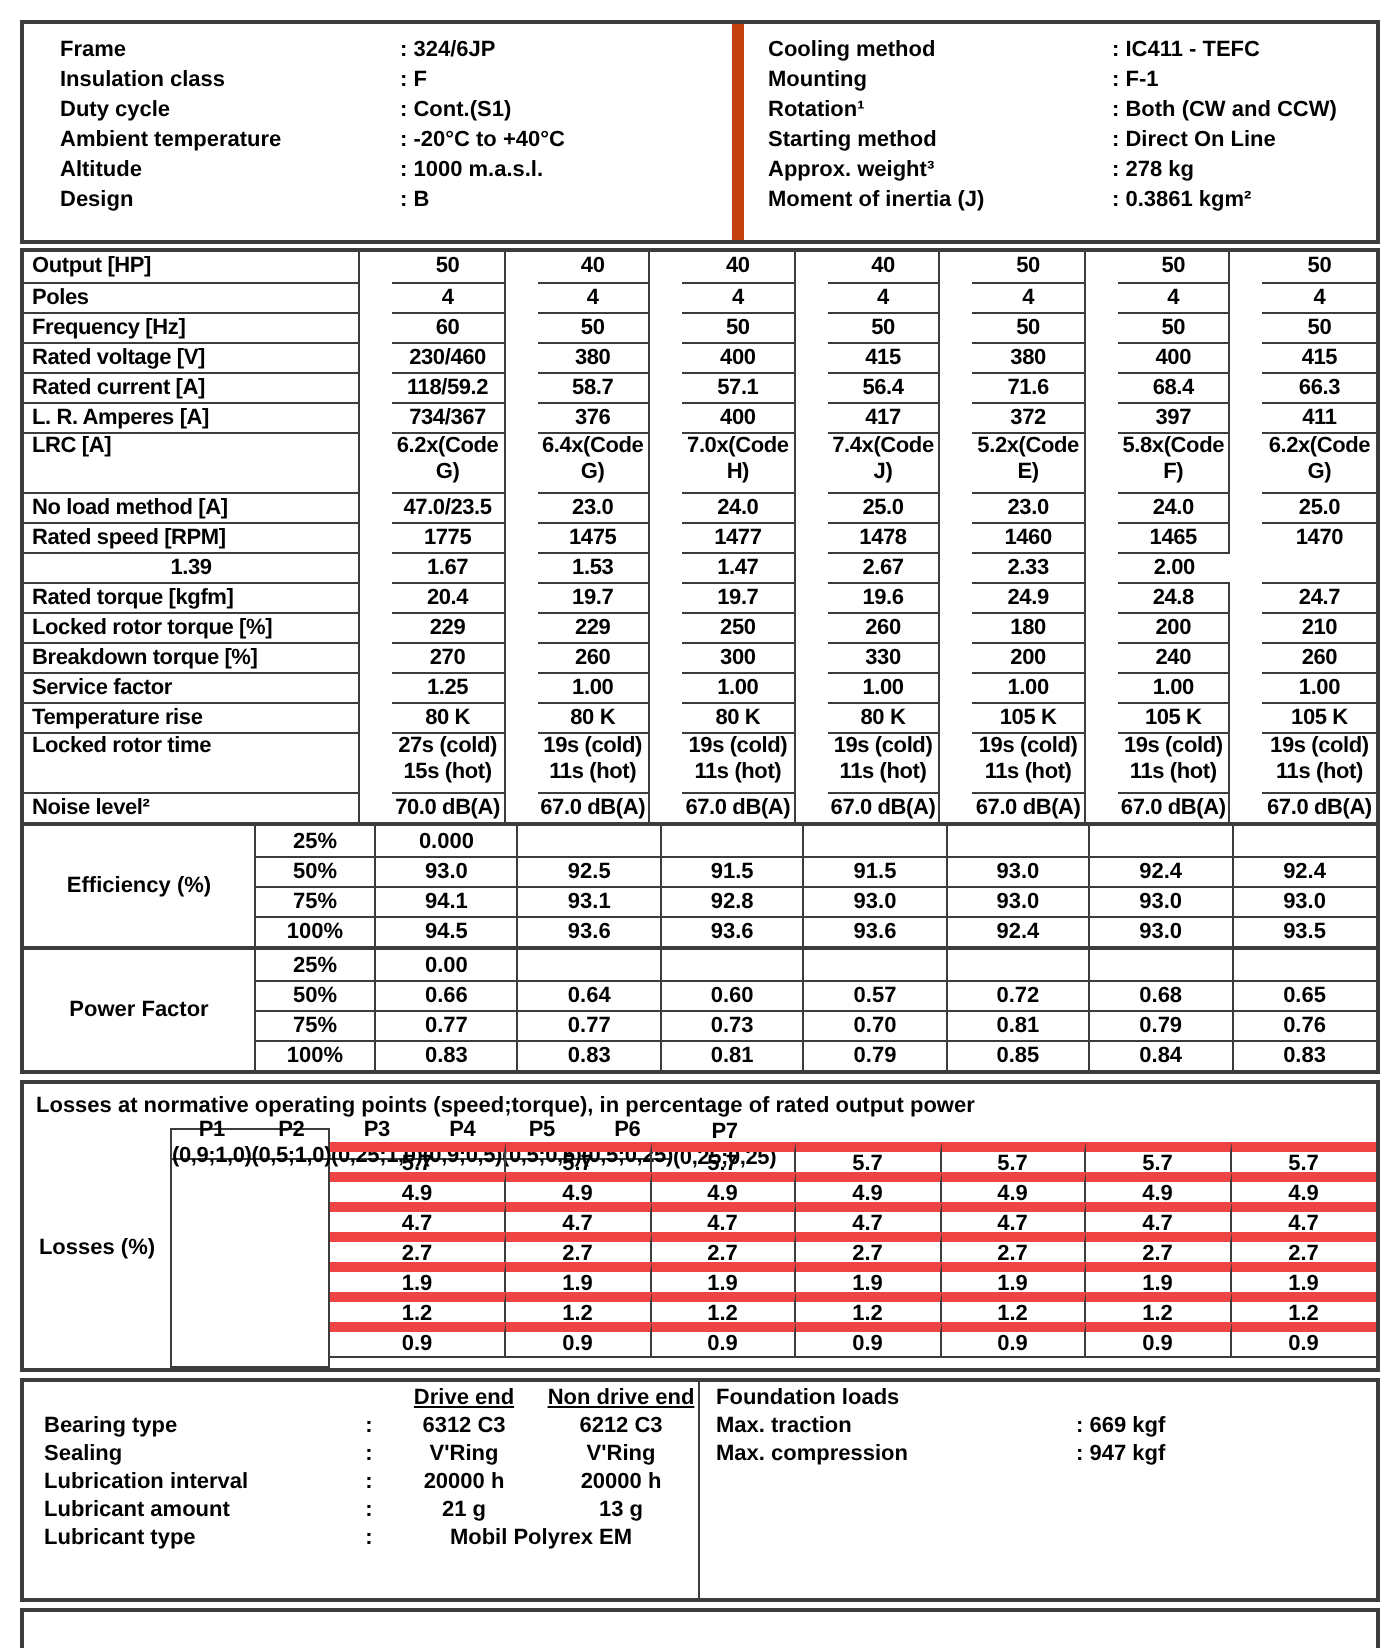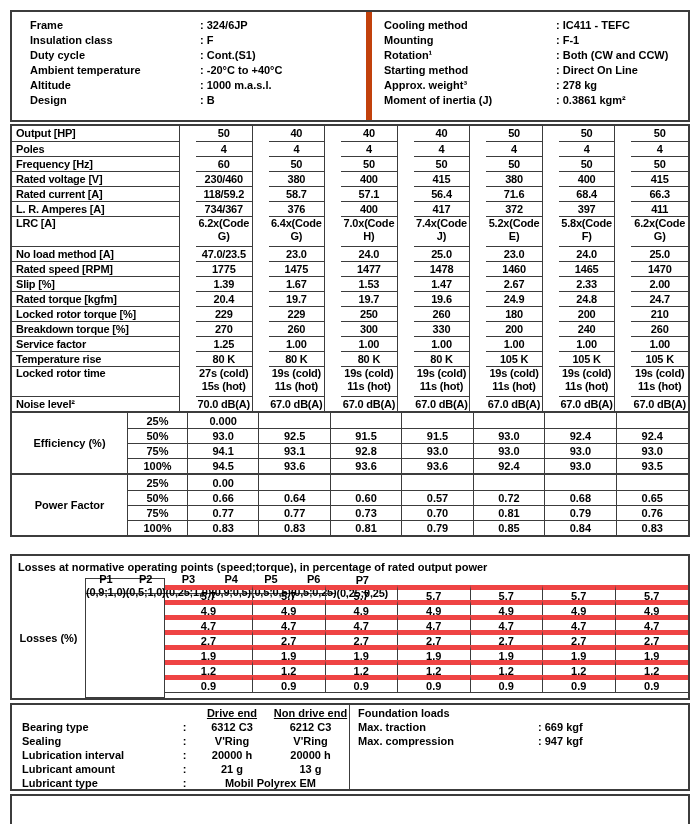--- a/index.html
+++ b/index.html
@@ -42,40 +42,40 @@
   .sub-label { width: 116px; border-right: 1px solid #3c3c3c;
                display: flex; align-items: center; justify-content: center; text-align: center; }
   .sub-rows { flex: 1; }
   .sub-row { display: grid; grid-template-columns: 60px repeat(7, 1fr); height: 15px; }
   .sub-row > div { border-right: 1px solid #3c3c3c; border-top: 1px solid #3c3c3c;
                    display: flex; align-items: center; justify-content: center; }
   .sub-row:first-child > div { border-top: none; }
   .sub-row > div:last-child { border-right: none; }
 
   
-  #losses-box { margin-top: 17px; }
+  #losses-box { margin-top: 3px; }
   #losses-heading { height: 22px; display: flex; align-items: center; padding-left: 6px; }
   #losses-grid { position: relative; height: 120px; }
   #losses-main-label { position: absolute; left: 0; top: 0; width: 73px; height: 120px;
                        display: flex; align-items: center; justify-content: center; }
   #losses-pcol { position: absolute; left: 73px; top: 0; width: 80px; height: 120px;
                  border: 1px solid #3c3c3c; display: flex; flex-direction: row; }
   .p-cell { height: 15px; border-bottom: 1px solid #3c3c3c;
             display: flex; align-items: center; justify-content: center;
             text-align: center; white-space: pre-line; line-height: 13px; letter-spacing: -0.2px; }
   .p-cell:last-child { flex: 1; border-bottom: none; }
   #losses-values { position: absolute; left: 153px; right: 0; top: 7px; }
   .loss-row { display: grid; grid-template-columns: 88px repeat(6, 1fr); height: 15px; }
   .loss-row > div { border-top: 5px solid #ef4444; border-right: 1px solid #3c3c3c;
                     display: flex; align-items: center; justify-content: center; }
   .loss-row > div:last-child { border-right: none; }
   .loss-row:last-child > div { border-bottom: 1px solid #3c3c3c; }
 
   
-  #bearing-box { margin-top: 3px; height: 88px; display: flex; }
+  #bearing-box { margin-top: 3px; height: 112px; display: flex; }
   #bearing-left { width: 337px; padding: 1px 0 0 10px; }
   .b-row { display: grid; grid-template-columns: 155px 15px 80px 77px; height: 14px; align-items: center; }
   .b-row .b-c { text-align: center; }
   .b-head { text-decoration: underline; text-align: center; }
   .b-span { grid-column: 3 / 5; text-align: center; }
   #bearing-right { flex: 1; border-left: 1px solid #3c3c3c; padding: 1px 0 0 8px; }
   #bearing-right .f-head { height: 14px; display: flex; align-items: center; }
   .f-row { display: grid; grid-template-columns: 180px auto; height: 14px; align-items: center; }
 
   
@@ -228,21 +228,20 @@
         <div class="lbl">Rated speed [RPM]</div>
         <div>1775</div>
         <div>1475</div>
         <div>1477</div>
         <div>1478</div>
         <div>1460</div>
         <div>1465</div>
         <div>1470</div>
       </div>
       <div class="spec-row">
-        <div class="lbl">Slip [%]</div>
         <div>1.39</div>
         <div>1.67</div>
         <div>1.53</div>
         <div>1.47</div>
         <div>2.67</div>
         <div>2.33</div>
         <div>2.00</div>
       </div>
       <div class="spec-row">
         <div class="lbl">Rated torque [kgfm]</div>

